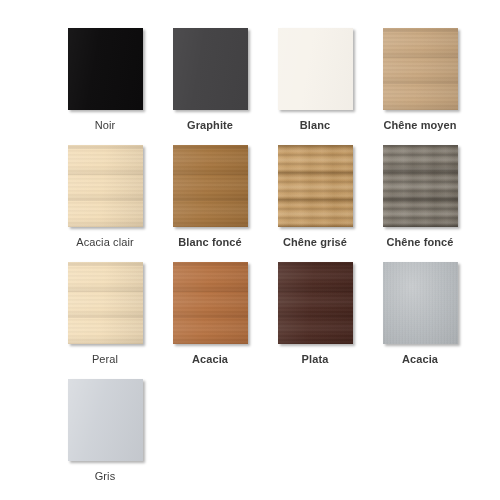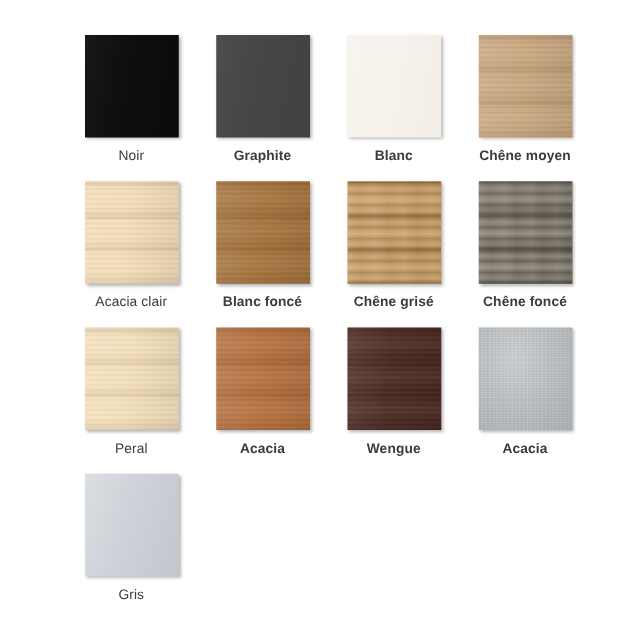--- a/index.html
+++ b/index.html
@@ -237,21 +237,21 @@
       <div class="swatch-cell">
         <div class="swatch-tile tex-wood" style="background-color: rgb(181, 112, 63);">
           <span class="sheen"></span>
         </div>
         <div class="swatch-label">Acacia</div>
       </div>
       <div class="swatch-cell">
         <div class="swatch-tile tex-wood" style="background-color: rgb(74, 40, 32);">
           <span class="sheen"></span>
         </div>
-        <div class="swatch-label">Wengue</div>
+        <div class="swatch-label">Plata</div>
       </div>
       <div class="swatch-cell">
         <div class="swatch-tile tex-metal" style="background-color: rgb(179, 184, 188);">
           <span class="sheen"></span>
         </div>
         <div class="swatch-label">Acacia</div>
       </div>
     </div>
     <div class="swatch-row">
       <div class="swatch-cell">

